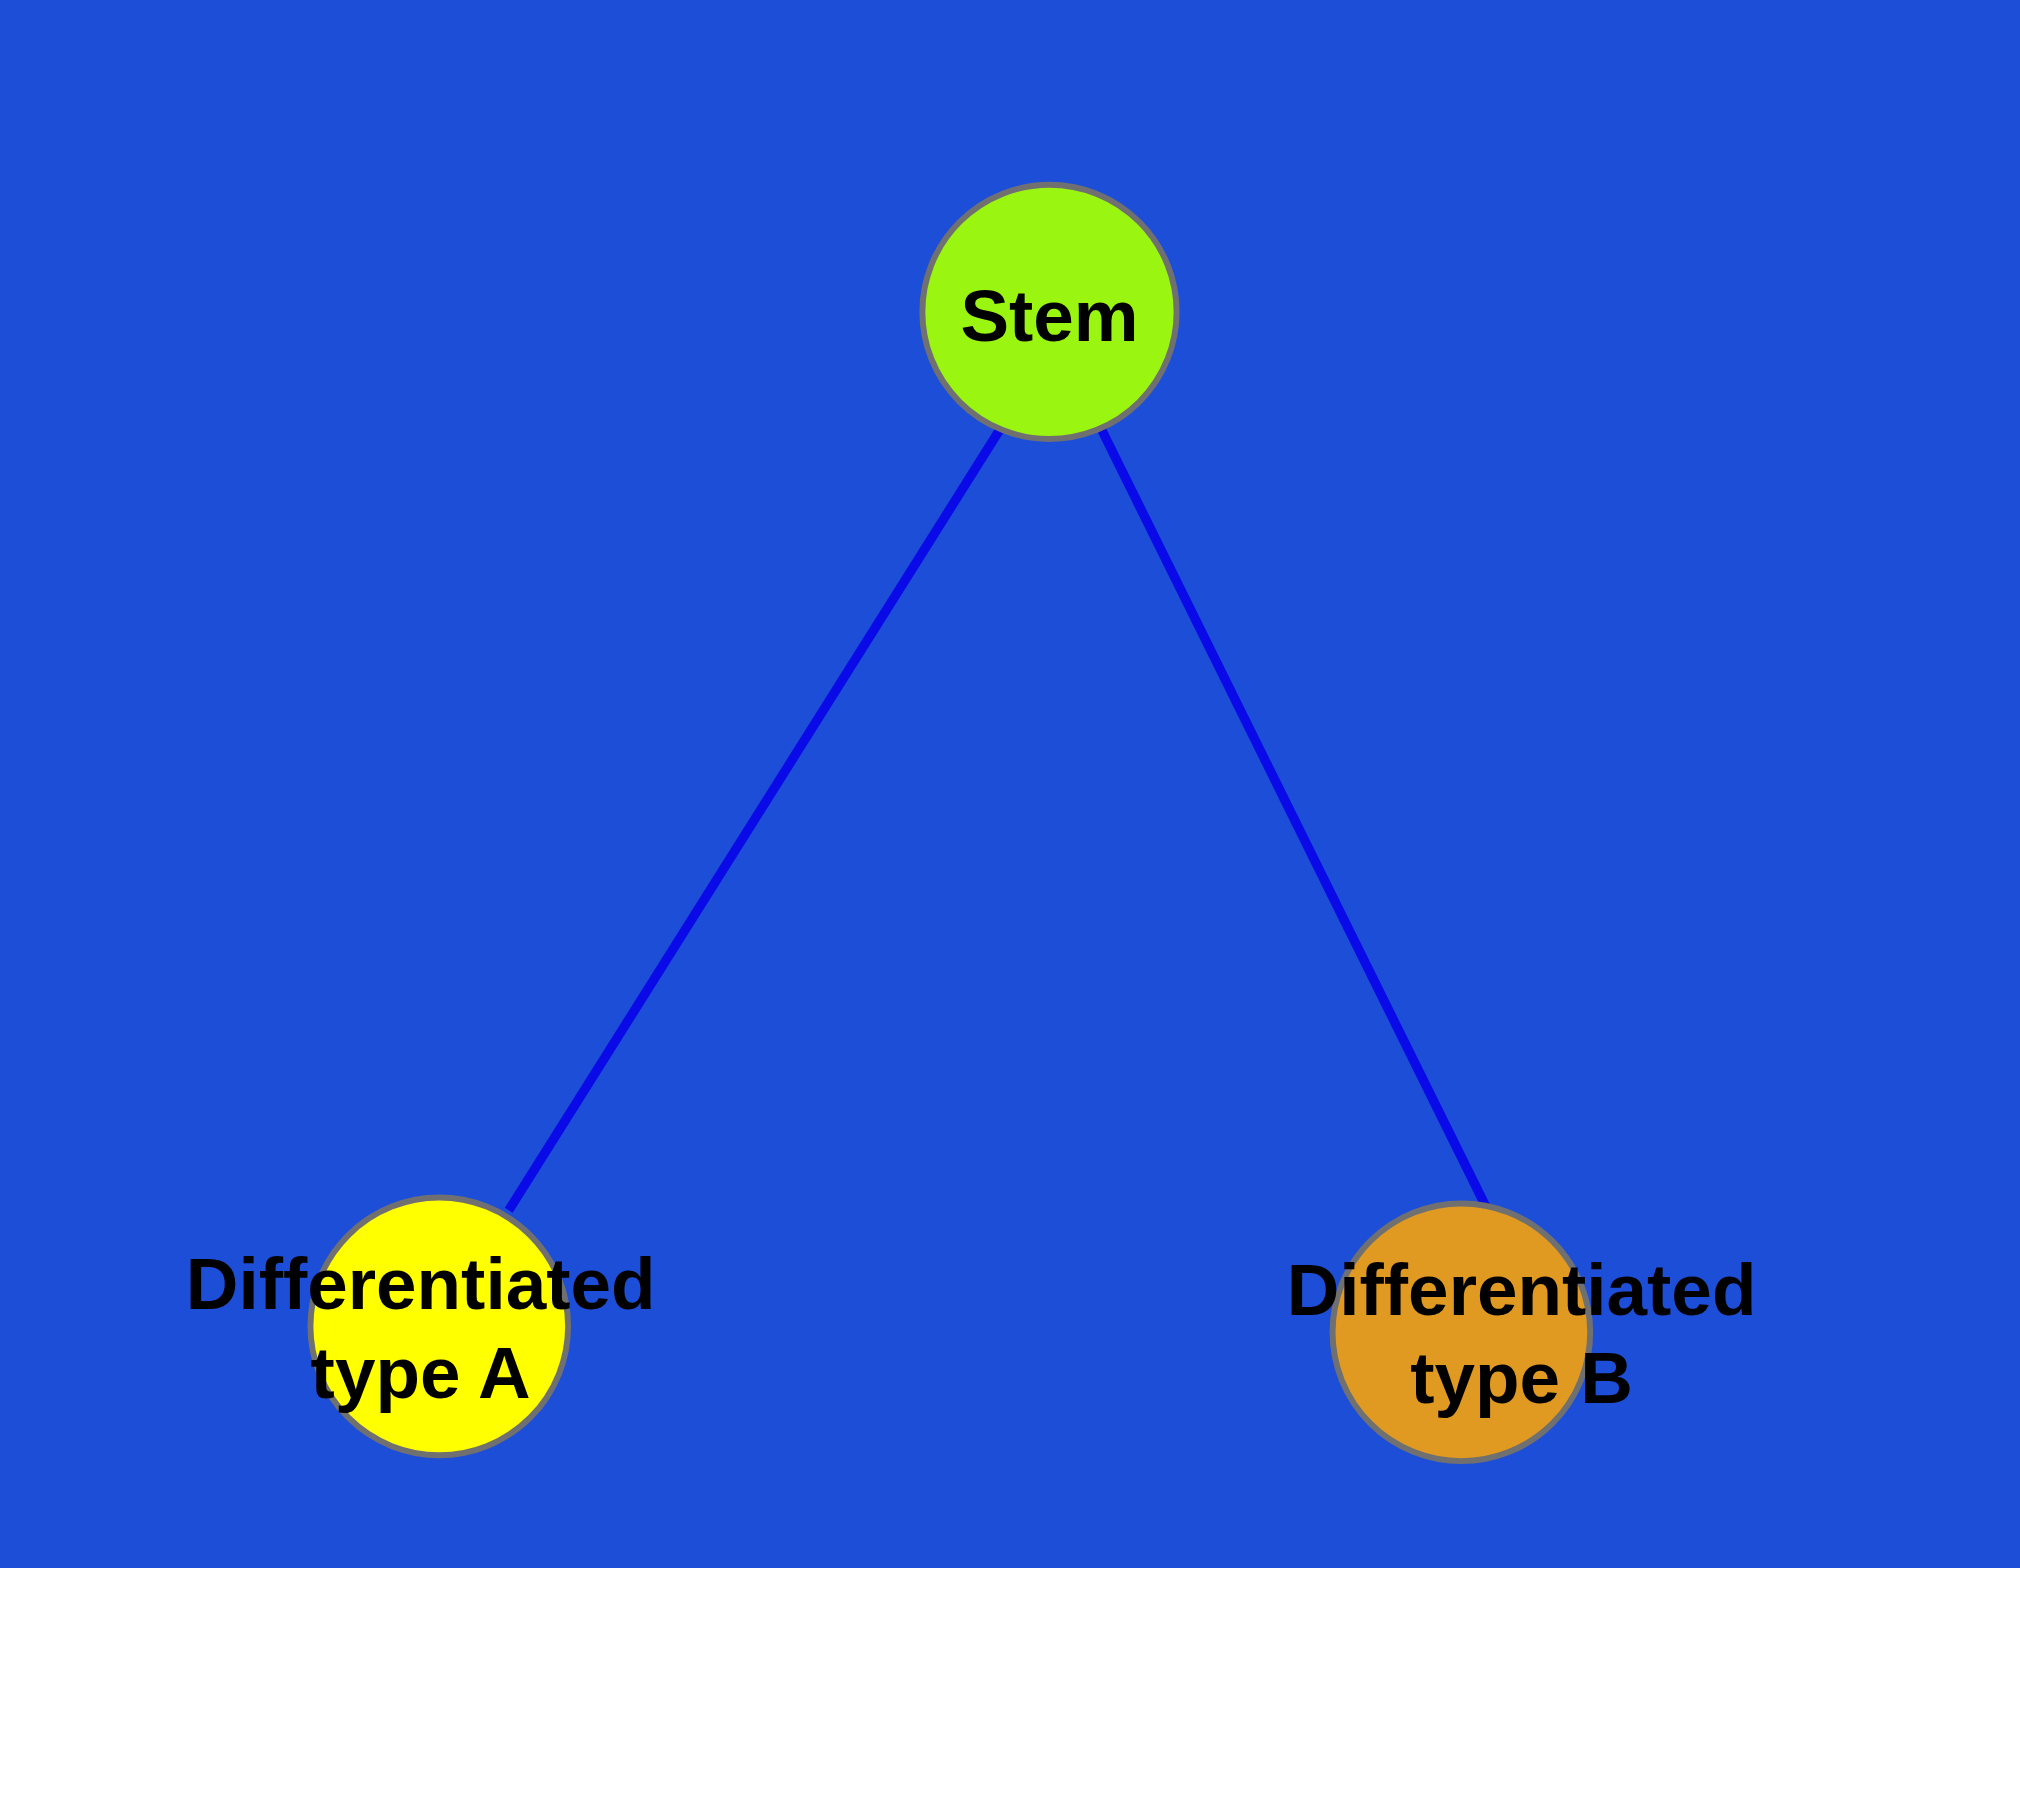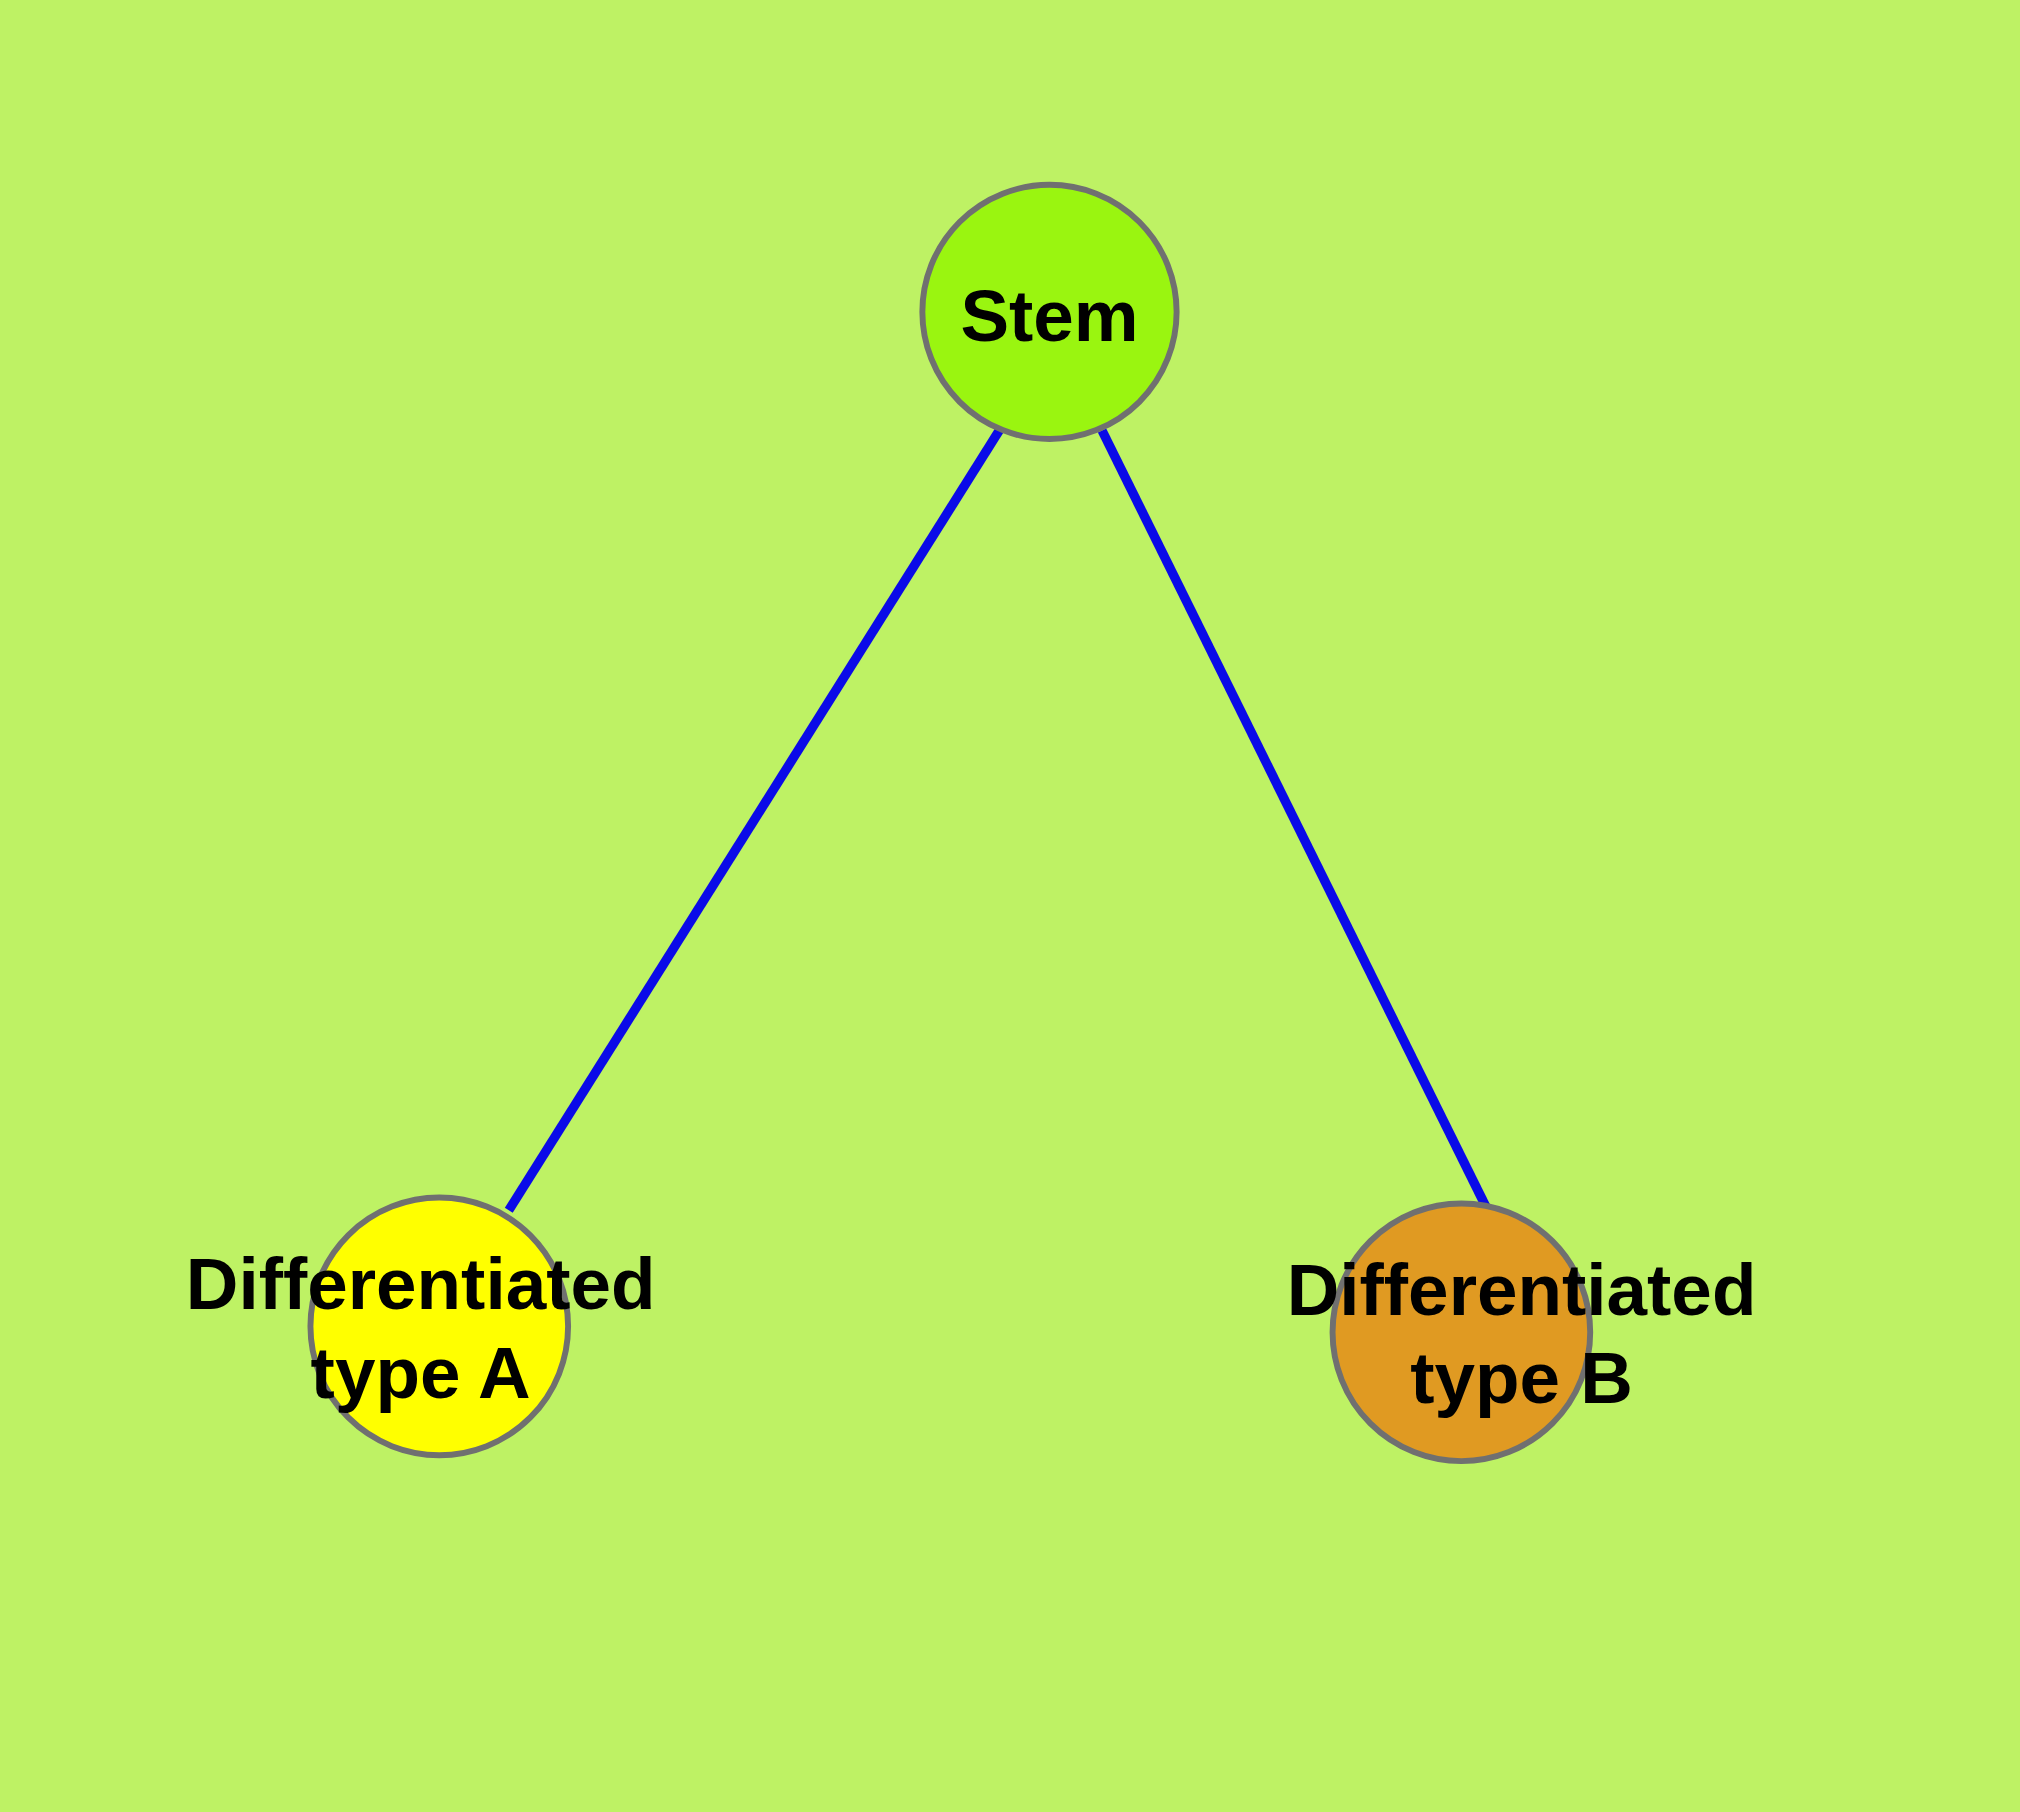--- a/index.html
+++ b/index.html
@@ -8,22 +8,22 @@
   }
   body {
     width: 2021px;
     height: 1812px;
     overflow: hidden;
     font-family: "Liberation Sans", sans-serif;
   }
   #graph-canvas {
     position: relative;
     width: 2021px;
-    height: 1812px;
-    background: #bef264;
+    height: 1568px;
+    background: #1d4ed8;
   }
   #graph-svg {
     position: absolute;
     top: 0;
     left: 0;
     width: 2021px;
     height: 1812px;
     display: block;
   }
   .node-label {

